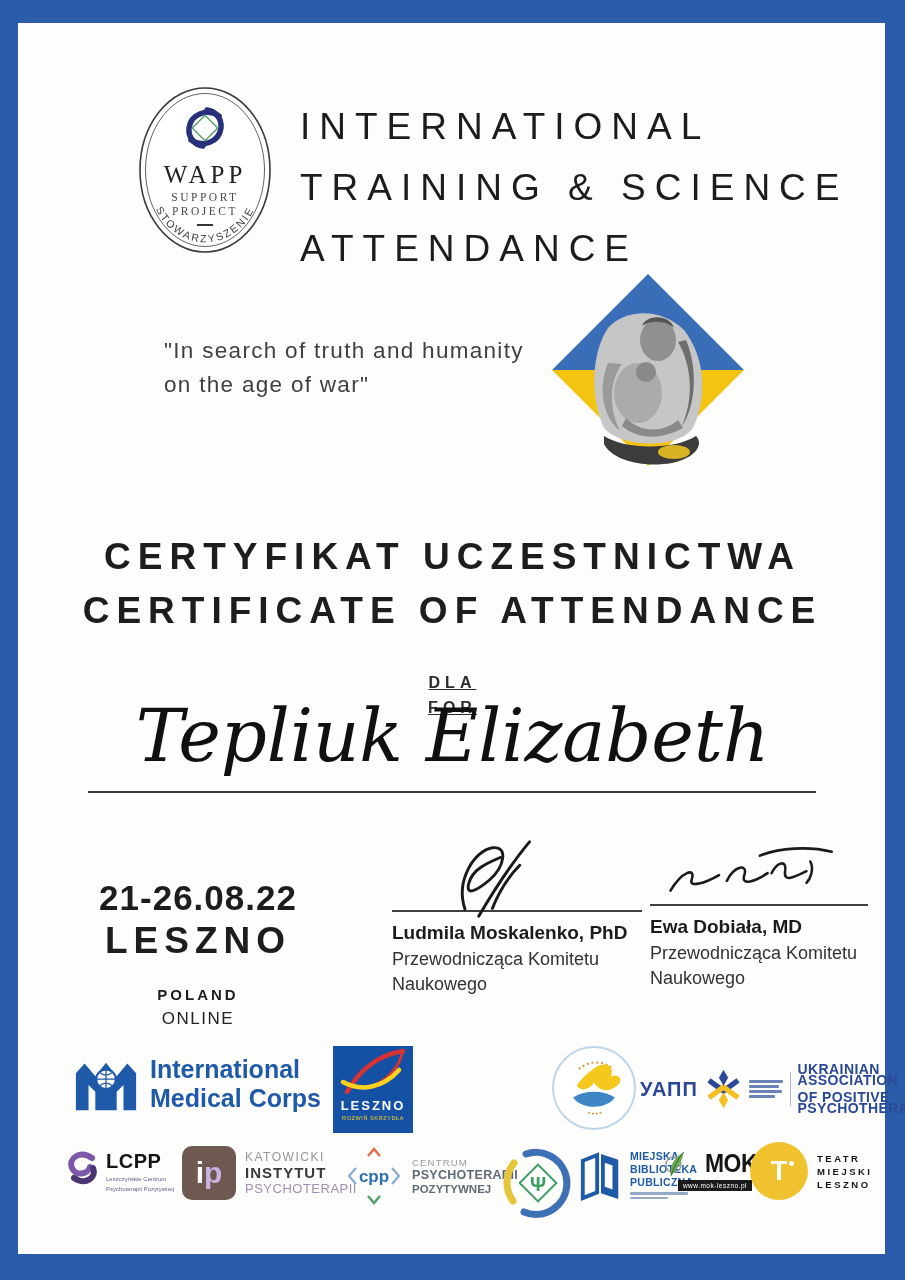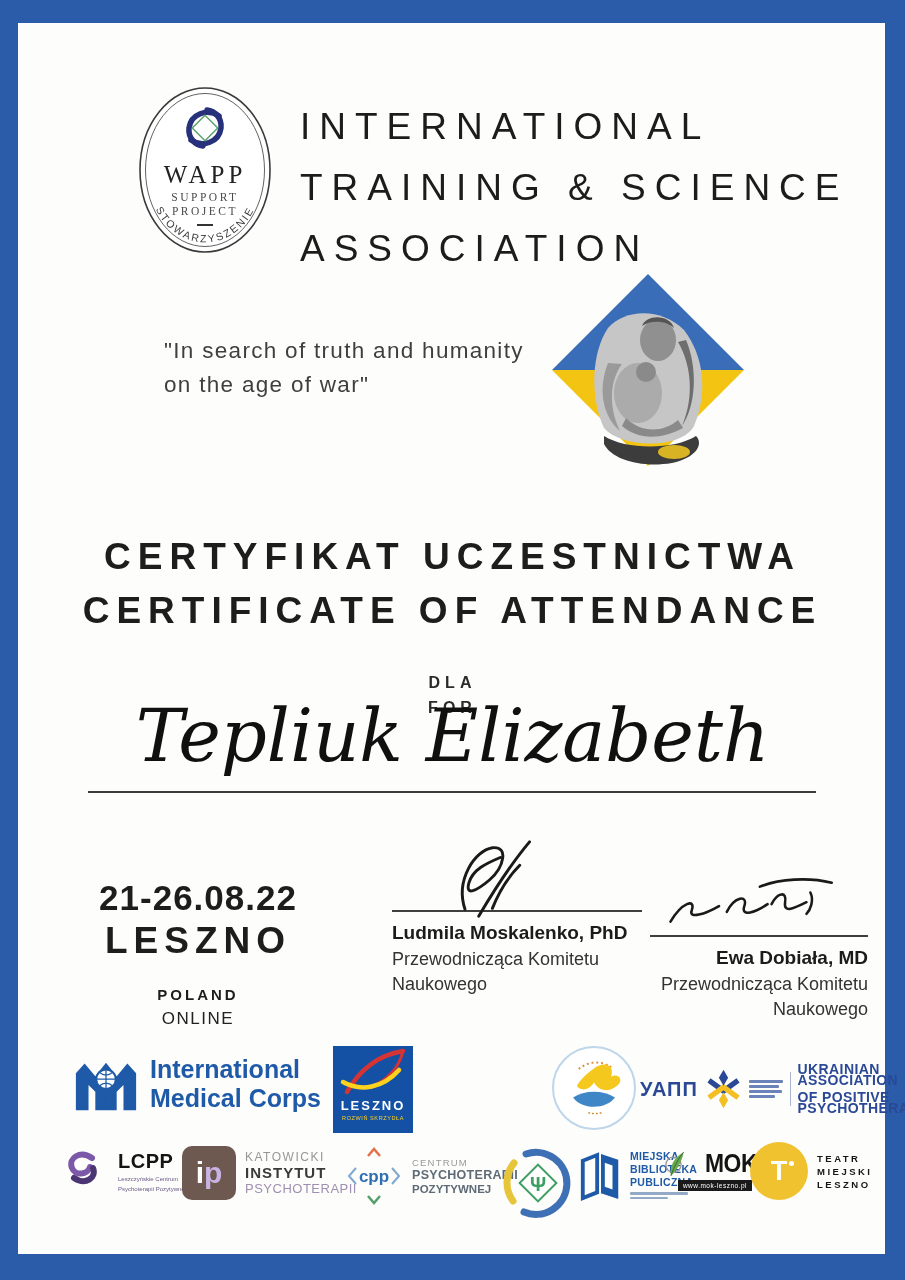--- a/index.html
+++ b/index.html
@@ -18,36 +18,36 @@
   
   #quote{left:164px;top:334px;font-size:22.5px;line-height:34px;color:#3f3f3f;letter-spacing:1.3px;}
 
   
   #diamond{left:546px;top:268px;width:204px;height:228px;}
 
   
   .center-line{left:0;width:905px;text-align:center;color:#1d1d1d;margin-top:12px;}
   #cert-pl{top:524px;font-size:37px;font-weight:800;letter-spacing:7px;}
   #cert-en{top:578px;font-size:37px;font-weight:800;letter-spacing:7px;}
-  #dla{top:658px;font-size:16px;font-weight:600;letter-spacing:5px;line-height:25px;color:#2b2b2b;}
+  #dla{top:658px;font-size:16px;font-weight:600;letter-spacing:5px;line-height:25px;color:#2b2b2b;text-decoration:underline;}
   #recipient{top:682px;font-family:"DejaVu Serif",serif;font-style:italic;
     font-size:72px;color:#101010;}
   #name-underline{left:88px;top:791px;width:728px;border-top:2px solid #3c3c3c;}
 
   
   #event{left:62px;top:878px;width:272px;text-align:center;color:#1d1d1d;}
   #event .dates{font-size:35px;font-weight:800;letter-spacing:1px;}
   #event .city{font-size:37px;font-weight:800;letter-spacing:6px;margin-top:2px;}
   #event .country{font-size:15px;font-weight:700;letter-spacing:3px;margin-top:24px;}
   #event .mode{font-size:17px;font-weight:400;letter-spacing:1.5px;margin-top:6px;color:#222;}
 
   
   .sig{color:#1b1b1b;}
   #sig-left{left:392px;top:836px;width:250px;}
-  #sig-right{left:650px;top:875px;width:218px;text-align:right;}
+  #sig-right{left:650px;top:844px;width:218px;}
   .sig .scribble{display:block;}
   .sig .sigline{border-top:2px solid #3f3f3f;}
   .sig .signame{font-size:19px;font-weight:700;margin-top:10px;}
   .sig .sigrole{font-size:18px;color:#333;line-height:25px;margin-top:3px;}
 
   
   .logo{display:flex;align-items:center;}
   .stack{display:flex;flex-direction:column;}
 
   #logo-imc{left:72px;top:1050px;gap:10px;}
@@ -66,21 +66,21 @@
     border:2px solid #bdd6ea;background:#fff;box-sizing:border-box;
     display:flex;align-items:center;justify-content:center;}
 
   #logo-uapp{left:640px;top:1058px;gap:7px;}
   #logo-uapp .abbr{font-size:20px;font-weight:800;color:#2a4896;letter-spacing:1px;}
   .bars{display:flex;flex-direction:column;gap:2px;}
   .bars div{height:3px;background:#6b83b8;border-radius:1px;}
   #logo-uapp .vdiv{width:1px;height:34px;background:#aab6cf;}
   #logo-uapp .en{font-size:14px;font-weight:700;color:#2a4896;line-height:11px;letter-spacing:.4px;gap:6px;}
 
-  #logo-lcpp{left:64px;top:1150px;gap:18px;align-items:flex-start;}
+  #logo-lcpp{left:64px;top:1150px;gap:6px;align-items:flex-start;}
   #logo-lcpp .abbr{font-size:20px;font-weight:800;color:#141414;letter-spacing:.5px;}
   #logo-lcpp .sub{font-size:6px;color:#6a5a86;line-height:8px;margin-top:2px;}
 
   #logo-kip{left:182px;top:1146px;gap:9px;}
   #logo-kip .tile{width:54px;height:54px;border-radius:10px;background:#6d594f;
     display:flex;align-items:center;justify-content:center;font-size:30px;font-weight:700;}
   #logo-kip .tile .i{color:#fff;}
   #logo-kip .tile .p{color:#c9b2e4;}
   #logo-kip .l1{font-size:12px;color:#969696;letter-spacing:1.5px;line-height:16px;}
   #logo-kip .l2{font-size:15px;font-weight:700;color:#3a3a3a;letter-spacing:1px;line-height:16px;}
@@ -132,21 +132,21 @@
     <line x1="61" y1="141" x2="77" y2="141" stroke="#333" stroke-width="2"></line>
     <path id="wapparc" d="M19,124 A 57,66 0 0 0 119,124" fill="none"></path>
     <text font-size="10.5" letter-spacing="2" fill="#3a3a3a">
       <textPath href="#wapparc" startOffset="50%" text-anchor="middle">STOWARZYSZENIE</textPath>
     </text>
   </svg>
 
   <div class="abs" id="conf-title">
     <div>INTERNATIONAL</div>
     <div>TRAINING &amp; SCIENCE</div>
-    <div>ASSOCIATION</div>
+    <div>ATTENDANCE</div>
   </div>
 
   <div class="abs" id="quote">
     <div>"In search of truth and humanity</div>
     <div>on the age of war"</div>
   </div>
 
   <svg class="abs" id="diamond" viewBox="0 0 204 228" width="204" height="228">
     <polygon points="102,6 198,102 6,102" fill="#3a6db8"></polygon>
     <polygon points="6,102 198,102 102,198" fill="#f3c512"></polygon>

